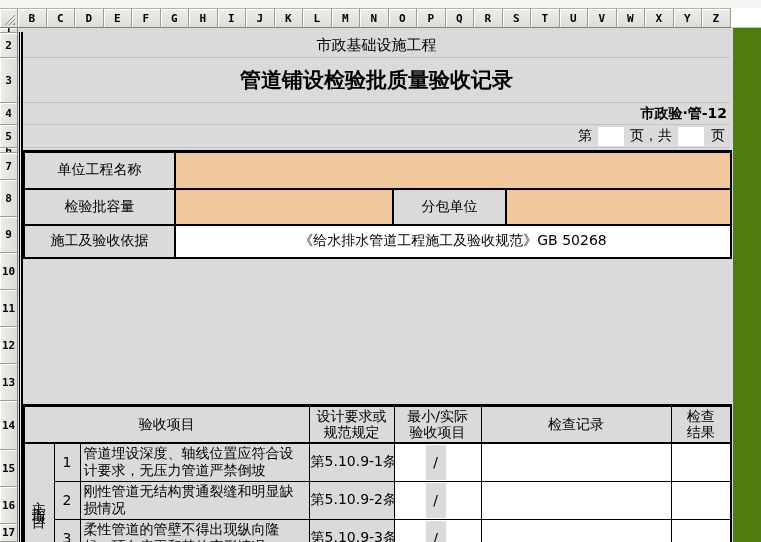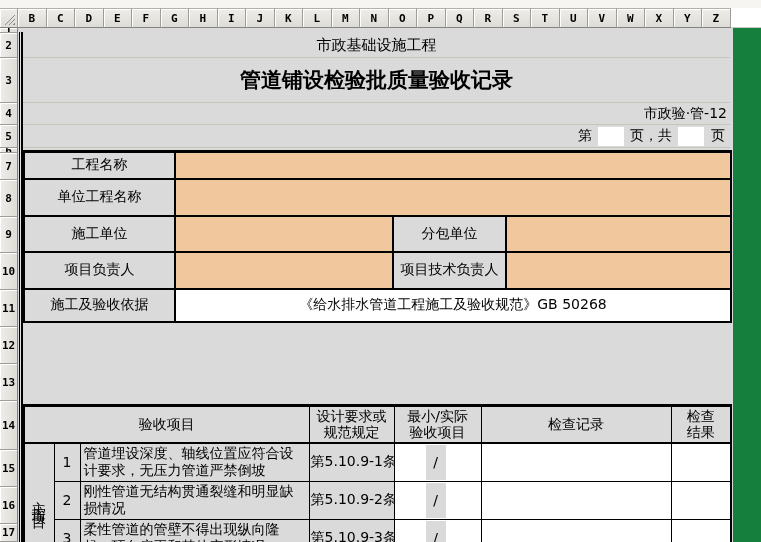--- a/index.html
+++ b/index.html
@@ -41,32 +41,32 @@
     box-shadow:inset 1px 1px 0 #fff;
     display:flex; align-items:center; justify-content:center;
     font-family:"DejaVu Sans Mono","Liberation Mono",monospace;
     font-size:11px; font-weight:bold; overflow:hidden; flex:none;
   }
   .rh1{height:5px}.rh2{height:25px}.rh3{height:45px}.rh4{height:22px}.rh5{height:23px}
   .rh6{height:5px}.rh7{height:27px}.rh8{height:37px}.rh9{height:36px}.rh10{height:37px}
   .rh11{height:37px}.rh12{height:37px}.rh13{height:37px}.rh14{height:49px}
   .rh15{height:37px}.rh16{height:37px}.rh17{flex:1}
 
-  .sheet { flex:1; position:relative; background:#15803d; }
+  .sheet { flex:1; position:relative; background:#4d7c0f; }
   .sheetgray { position:absolute; left:0; top:0; width:715px; height:100%; background:var(--sheet-gray,#dadada); }
   .dline {
     position:absolute; left:1px; top:4px; bottom:0; width:4px;
     background:linear-gradient(90deg,#000 0 1px,#e6e6e6 1px 2px,#000 2px 4px);
   }
 
   
   .srow { position:absolute; left:5px; width:707px; display:flex; align-items:center; border-bottom:1px solid #c7c4bc; }
   .r2 { top:5px;  height:25px; justify-content:center; font-size:15px; }
   .r3 { top:30px; height:45px; justify-content:center; font-size:21px; font-weight:bold; }
-  .r4 { top:75px; height:22px; justify-content:flex-end; padding-right:3px; font-size:14px; font-weight:normal; }
+  .r4 { top:75px; height:22px; justify-content:flex-end; padding-right:3px; font-size:14px; font-weight:bold; }
   .r5 { top:97px; height:23px; justify-content:flex-end; padding-right:5px; font-size:14px; }
   .r5 .pgt { margin:0 6px; }
   .pagebox { width:26px; height:19px; background:#fff; flex:none; }
   .pagebox.b2 { margin-right:7px; }
 
   
   table { border-collapse:collapse; table-layout:fixed; }
   .form1 {
     position:absolute; left:5px; top:122px; width:707px;
     border:2px solid #000; border-top:3px solid #000;
@@ -190,38 +190,28 @@
       </div>
 
       <table class="form1">
         <colgroup>
             <col style="width:151px">
             <col style="width:218px">
             <col style="width:113px">
             <col style="width:225px">
           </colgroup>
         <tbody>
-            <tr class="h27">
-          <td class="lbl">工程名称</td>
-          <td class="fill" colspan="3"></td>
-        </tr>
         <tr class="h37">
           <td class="lbl">单位工程名称</td>
           <td class="fill" colspan="3"></td>
         </tr>
         <tr class="h36">
-          <td class="lbl">施工单位</td>
+          <td class="lbl">检验批容量</td>
           <td class="fill"></td>
           <td class="lbl">分包单位</td>
-          <td class="fill"></td>
-        </tr>
-        <tr class="h37">
-          <td class="lbl">项目负责人</td>
-          <td class="fill"></td>
-          <td class="lbl">项目技术负责人</td>
           <td class="fill"></td>
         </tr>
         <tr class="h35">
           <td class="lbl">施工及验收依据</td>
           <td class="blank" colspan="3">《给水排水管道工程施工及验收规范》GB 50268</td>
         </tr>
       </tbody>
         </table>
 
       <table class="form2">

